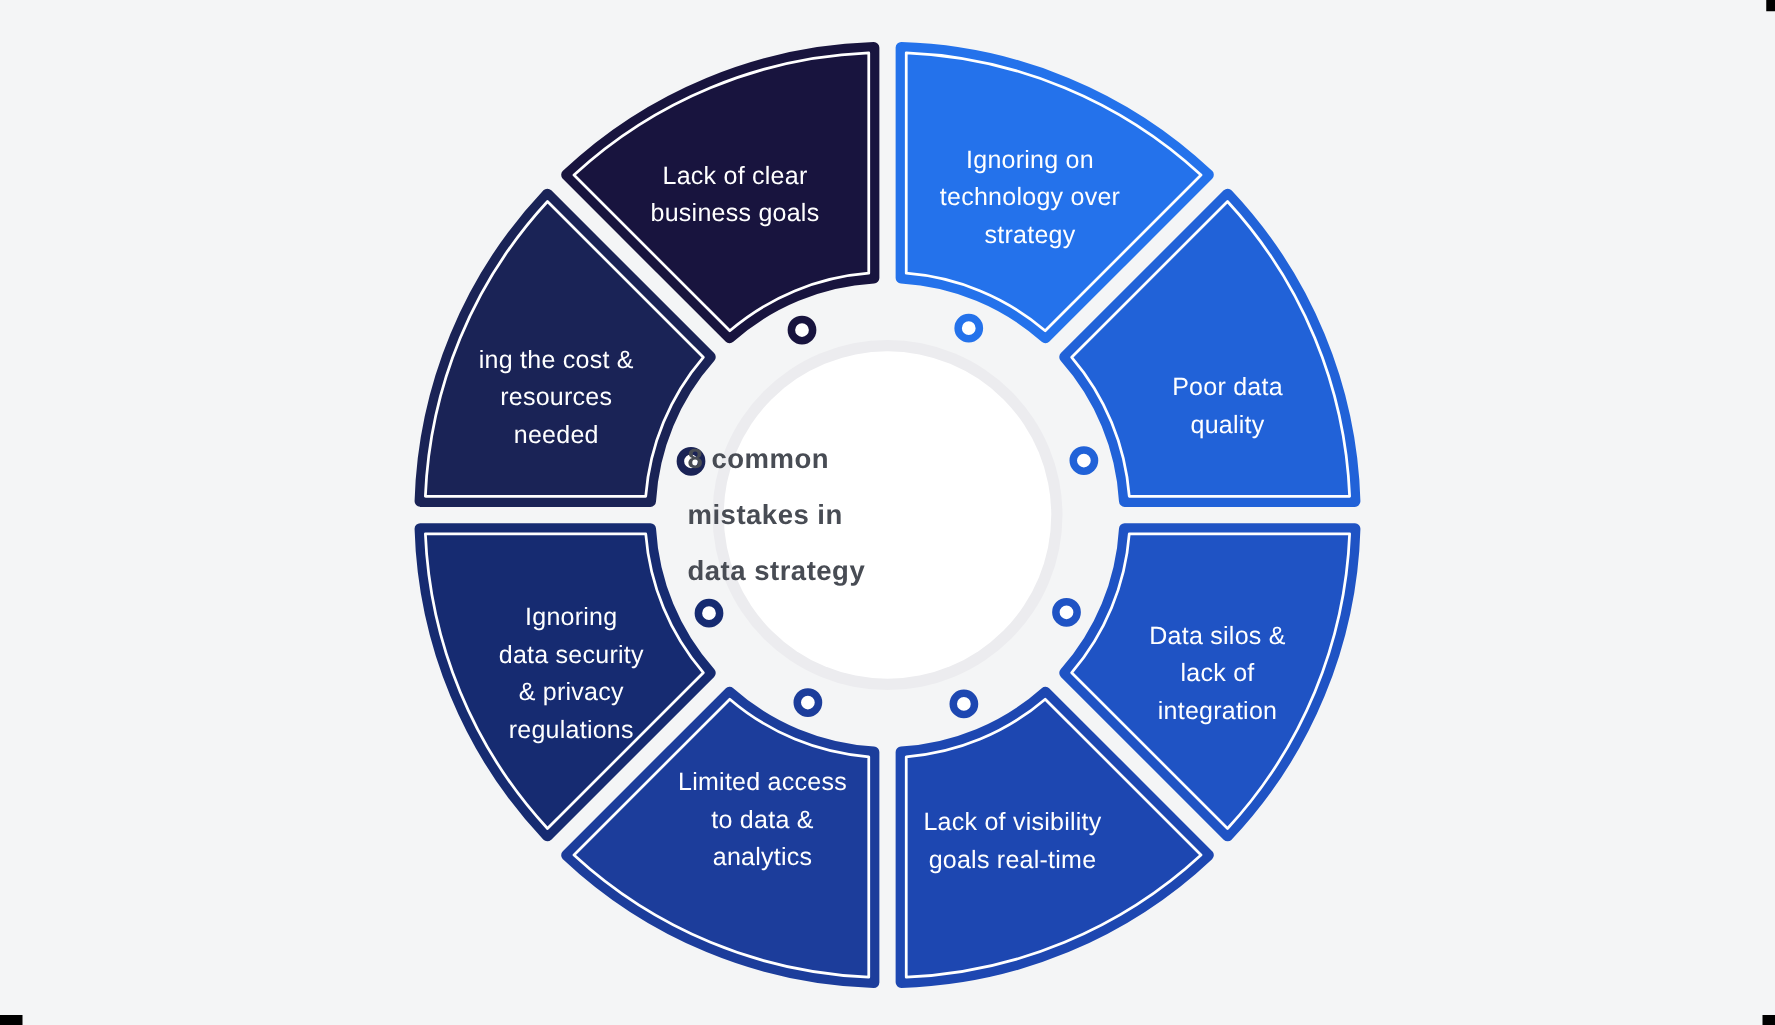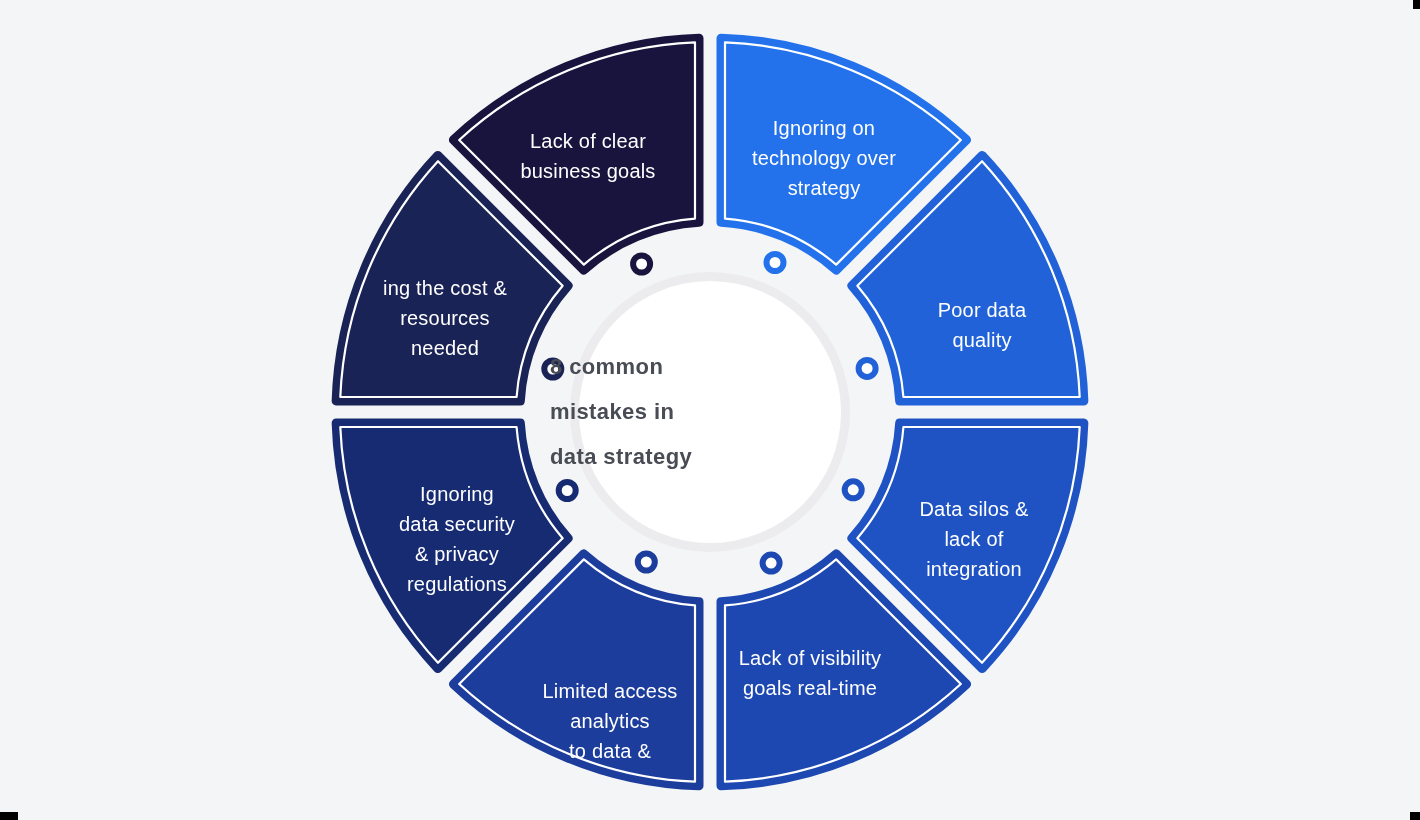--- a/index.html
+++ b/index.html
@@ -67,24 +67,24 @@
     <span class="line">Data silos &amp;</span>
     <span class="line">lack of</span>
     <span class="line">integration</span>
   </div>
 
   <div class="seg-label" style="left:670px;top:643px">
     <span class="line">Lack of visibility</span>
     <span class="line">goals real-time</span>
   </div>
 
-  <div class="seg-label" style="left:470px;top:676px">
+  <div class="seg-label" style="left:470px;top:611px">
     <span class="line">Limited access</span>
+    <span class="line">to data &amp;</span>
     <span class="line">analytics</span>
-    <span class="line">to data &amp;</span>
   </div>
 
   <div class="seg-label" style="left:317px;top:479px">
     <span class="line">Ignoring</span>
     <span class="line">data security</span>
     <span class="line">&amp; privacy</span>
     <span class="line">regulations</span>
   </div>
 
   <div class="seg-label" style="left:305px;top:273px">

